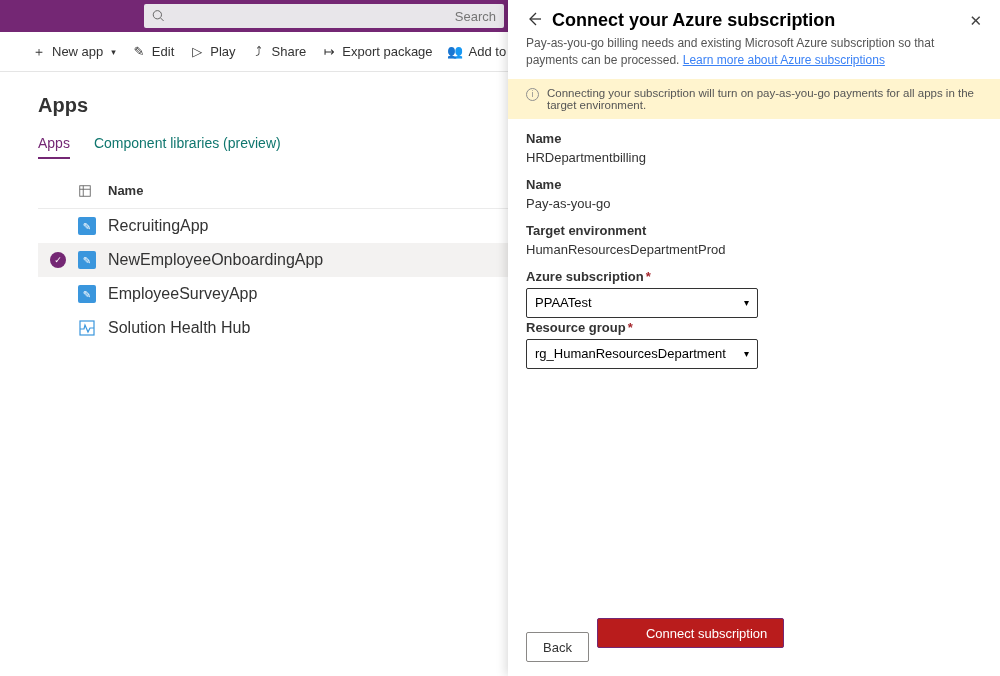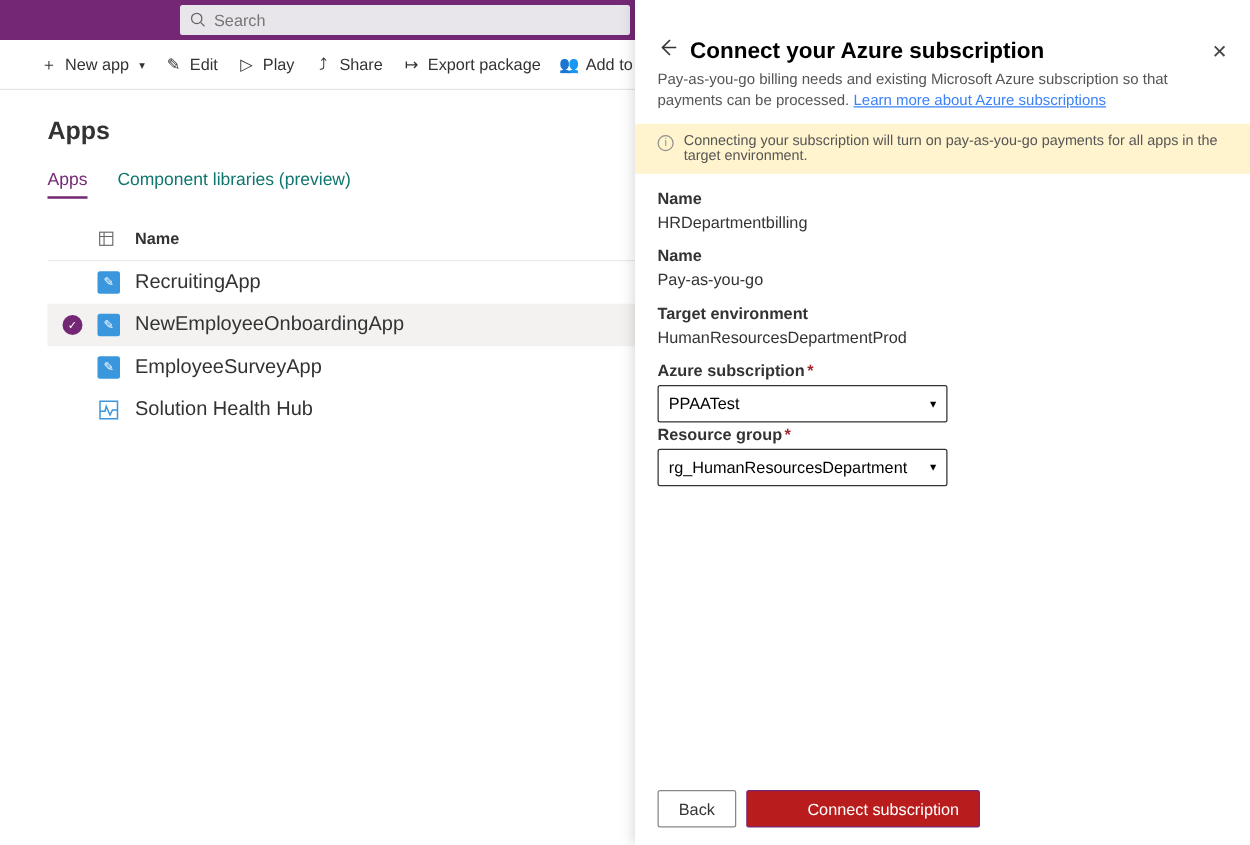--- a/index.html
+++ b/index.html
@@ -1,21 +1,21 @@
 <!DOCTYPE html>
 <html><head>
   <meta charset="utf-8">
   <style>
     * { margin: 0; padding: 0; box-sizing: border-box; font-family: "Segoe UI", -apple-system, sans-serif; }
     body { width: 1000px; height: 676px; overflow: hidden; background: #fff; position: relative; }
 
     .top-banner { height: 32px; background: #742774; display: flex; align-items: center; padding: 0 16px; }
     .search-container { margin-left: 128px; width: 360px; height: 24px; background: #e8e6ea; border-radius: 2px; display: flex; align-items: center; padding: 0 8px; }
     .search-icon-svg { width: 14px; height: 14px; margin-right: 6px; }
-    .search-input { border: none; background: transparent; outline: none; font-size: 13px; color: #636363; width: 100%; }
+    .search-input { border: none; background: transparent; outline: none; font-size: 13px; color: #636363; width: 100%; text-align: right; }
 
     .command-bar { height: 40px; border-bottom: 1px solid #e5e5e5; display: flex; align-items: center; padding: 0 0 0 32px; gap: 16px; overflow: hidden; }
     .cmd-btn { display: flex; align-items: center; gap: 6px; font-size: 13px; color: #333; cursor: pointer; white-space: nowrap; }
     .cmd-icon { width: 14px; height: 14px; display: flex; align-items: center; justify-content: center; }
     .chev-down { font-size: 9px; margin-left: 2px; }
 
     .main-content { padding: 22px 0 0 38px; }
     .page-title { font-size: 20px; font-weight: 600; color: #333; margin-bottom: 18px; }
     .tab-row { display: flex; gap: 24px; border-bottom: 0; margin-bottom: 14px; }
     .tab { font-size: 14px; color: #0f766e; padding-bottom: 6px; cursor: pointer; }
@@ -30,36 +30,36 @@
     .col-header { font-weight: 600; }
 
     .table-row { display: flex; align-items: center; height: 34px; }
     .table-row.selected { background: #f3f2f1; }
     .app-icon-box { width: 18px; height: 18px; background: #3a96dd; border-radius: 2px; display:flex; align-items:center; justify-content:center; color:#fff; font-size:10px;}
     .check-filled { width: 16px; height: 16px; border-radius: 50%; background: #742774; display:flex;align-items:center;justify-content:center; color:#fff; font-size:9px;}
     .more-dots { color: #636363; font-size: 14px; letter-spacing: 1px; cursor:pointer; }
     .cell-text { font-size: 16px; color: #333; }
 
     .panel { position: absolute; top: 0; right: 0; width: 492px; height: 676px; background: #fff; box-shadow: -2px 0 10px rgba(0,0,0,0.15); display:flex; flex-direction:column; }
-    .panel-header { display: flex; align-items: center; padding: 30px 18px 2px 18px; gap: 10px; }
+    .panel-header { display: flex; align-items: center; padding: 10px 18px 2px 18px; gap: 10px; }
     .panel-title { font-size: 18px; font-weight: 600; flex:1; }
     .panel-sub { font-size: 12px; color: #555; padding: 2px 18px 10px 18px; line-height: 1.4; }
     .panel-sub a { color: #3b82f6; text-decoration: underline; cursor:pointer; }
     .info-bar { background: #fff4ce; padding: 8px 18px; font-size: 11.5px; color: #555; display:flex; gap:8px; align-items:flex-start; }
     .info-circle { width: 13px; height: 13px; border: 1px solid #8f8f8f; border-radius: 50%; display:flex;align-items:center;justify-content:center;font-size:9px; color:#8f8f8f; flex-shrink:0; margin-top:1px;}
     .panel-body { padding: 10px 18px; }
     .field-label { font-size: 13px; font-weight: 600; color: #333; margin-top: 2px; }
     .field-value { font-size: 13px; color: #333; margin-bottom: 12px; margin-top: 4px; }
     .req-star { color: #a4262c; margin-left: 2px; }
     .dropdown { border: 1px solid #333; height: 30px; display:flex; align-items:center; padding: 0 8px; font-size: 13px; justify-content:space-between; width: 232px; cursor:pointer; margin-top:4px; border-radius:2px;}
     .dropdown .chev { font-size: 10px; }
 
     .panel-footer { margin-top: auto; padding: 14px 18px; display:flex; gap:8px; }
     .btn { height: 30px; padding: 0 16px; font-size: 13px; border-radius: 2px; cursor:pointer; display:flex; align-items:center; }
-    .btn-secondary { background:#fff; border:1px solid #8a8886; color:#333; }
+    .btn-secondary { background:#fff; border:1px solid #8a8886; color:#333;margin-top:14px; }
     .btn-primary { background:#b91c1c; border:1px solid #742774; color:#fff;padding-left:48px; }
     .back-arrow { cursor:pointer; }
     .close-x { cursor:pointer; font-size: 15px; color:#444; }
   </style>
 </head>
 <body>
 
 <div class="top-banner">
   <div class="search-container">
     <svg class="search-icon-svg" viewBox="0 0 16 16" fill="none" stroke="#636363" stroke-width="1.2">

